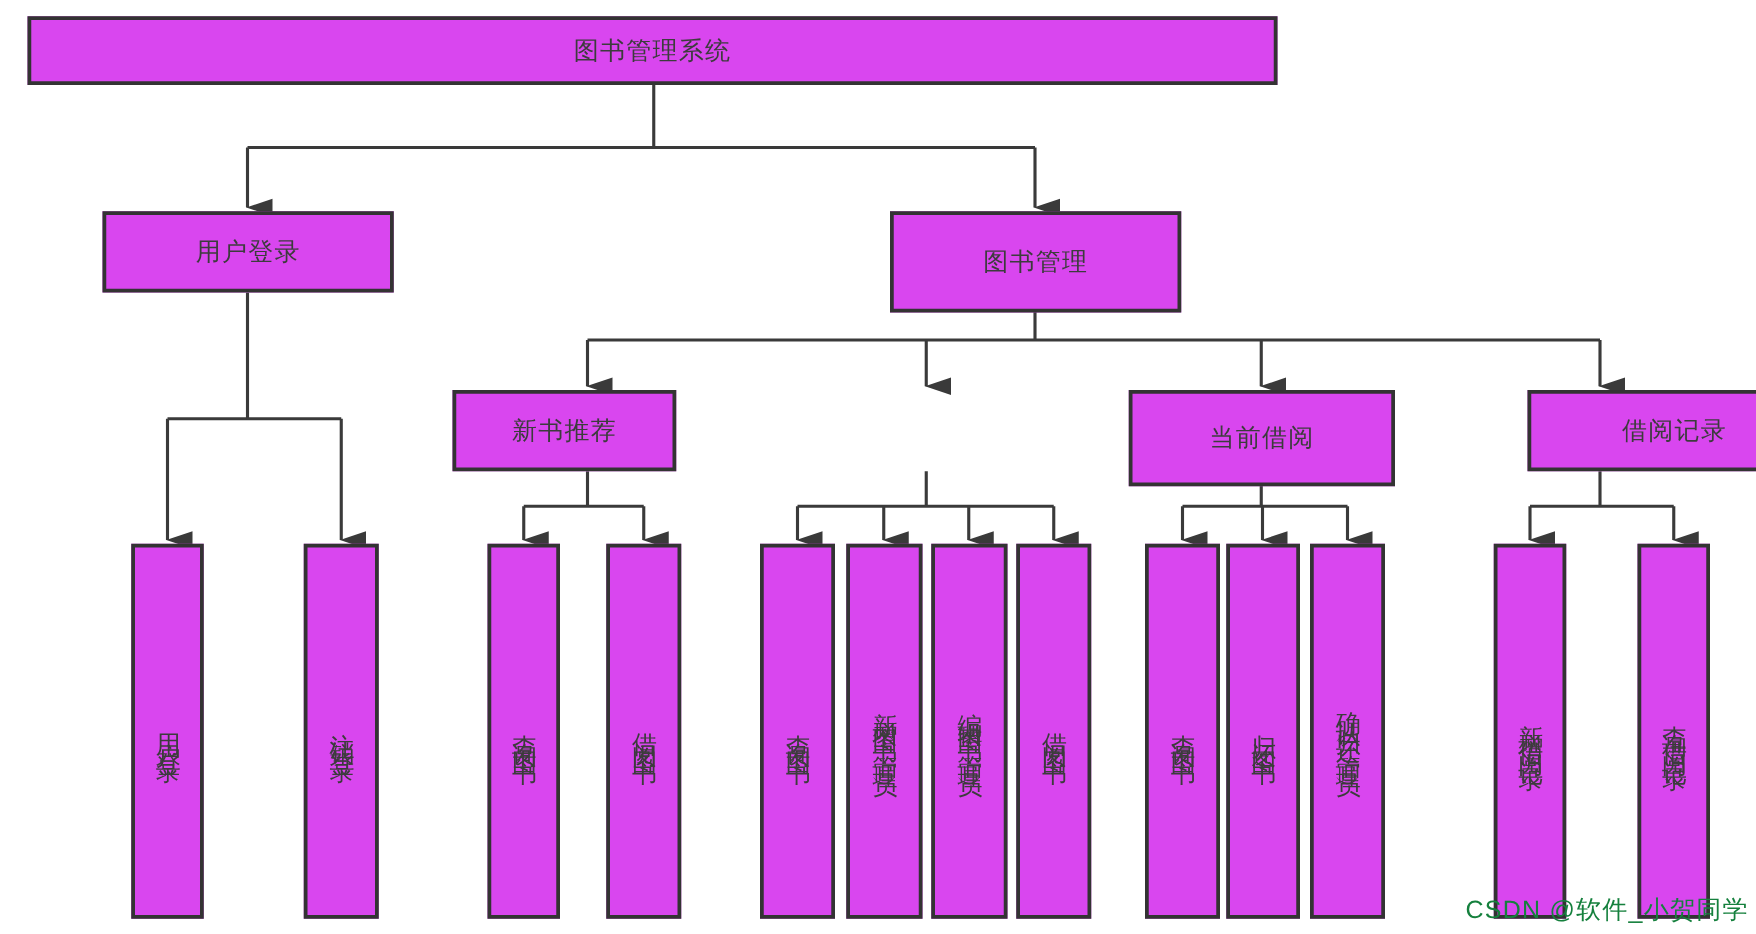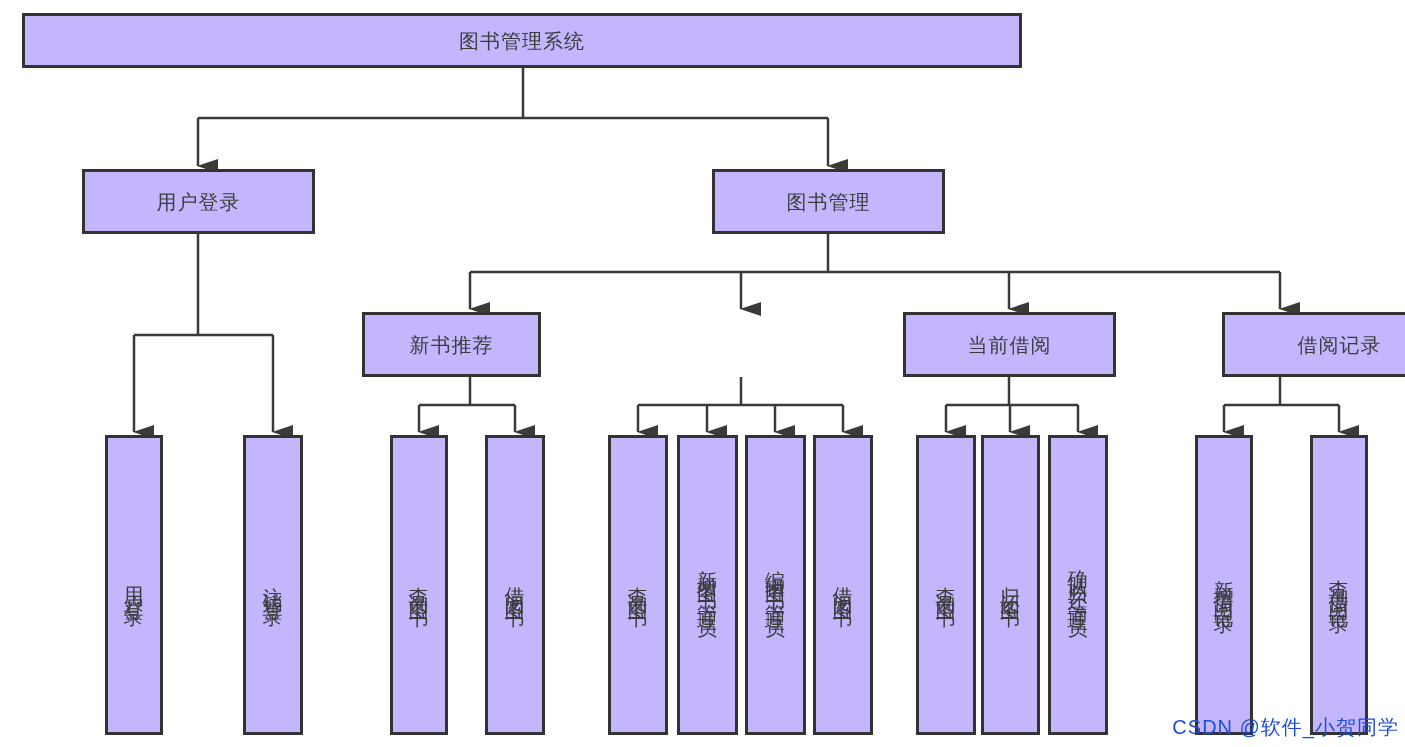--- a/index.html
+++ b/index.html
@@ -2,31 +2,31 @@
 <html><head>
 <meta charset="utf-8">
 <style>
   html,body{margin:0;padding:0;background:#ffffff;}
   .canvas{
     position:relative;width:1405px;height:747px;background:#ffffff;overflow:hidden;
     font-family:"Liberation Sans","DejaVu Sans",sans-serif;color:#3c3c3c;
   }
   .connectors{position:absolute;left:0;top:0;z-index:1;}
   .node{
-    position:absolute;box-sizing:border-box;background:#c4b5fd;
+    position:absolute;box-sizing:border-box;background:#d946ef;
     border:3px solid #333333;z-index:2;display:flex;align-items:center;justify-content:center;
     font-size:20px;line-height:1;letter-spacing:1px;
   }
   .node-v span{
     writing-mode:vertical-rl;text-orientation:mixed;letter-spacing:0.35em;
     font-size:20px;white-space:nowrap;
   }
   .watermark{
     position:absolute;right:6px;bottom:6px;z-index:3;
-    font-size:20px;color:#1d4ed8;letter-spacing:1px;
+    font-size:20px;color:#15803d;letter-spacing:1px;
   }
 </style>
 </head>
 <body>
 
 <div class="canvas">
 
   <svg class="connectors" width="1405" height="747" viewBox="0 0 1405 747">
     <defs>
       <marker id="arw" markerUnits="userSpaceOnUse" markerWidth="16" markerHeight="22" viewBox="0 0 16 22" refX="8" refY="20" orient="auto">
@@ -73,24 +73,24 @@
       <path d="M1280 377 V405"></path>
       <path d="M1224 405 H1339"></path>
       <path d="M1224 405 V432" marker-end="url(#arw)"></path>
       <path d="M1339 405 V432" marker-end="url(#arw)"></path>
     </g>
   </svg>
 
   <div class="node" style="left:22px;top:13px;width:1000px;height:55px">图书管理系统</div>
 
   <div class="node" style="left:82px;top:169px;width:233px;height:65px">用户登录</div>
-  <div class="node" style="left:712px;top:169px;width:233px;height:65px">图书管理</div>
+  <div class="node" style="left:712px;top:169px;width:233px;height:81px">图书管理</div>
 
   <div class="node" style="left:362px;top:312px;width:179px;height:65px">新书推荐</div>
-  <div class="node" style="left:903px;top:312px;width:213px;height:65px">当前借阅</div>
+  <div class="node" style="left:903px;top:312px;width:213px;height:77px">当前借阅</div>
   <div class="node" style="left:1222px;top:312px;width:235px;height:65px">借阅记录</div>
 
   <div class="node node-v" style="left:105px;top:435px;width:58px;height:300px">
     <span>用户登录</span>
   </div>
   <div class="node node-v" style="left:243px;top:435px;width:60px;height:300px">
     <span>注销登录</span>
   </div>
 
   <div class="node node-v" style="left:390px;top:435px;width:58px;height:300px">

